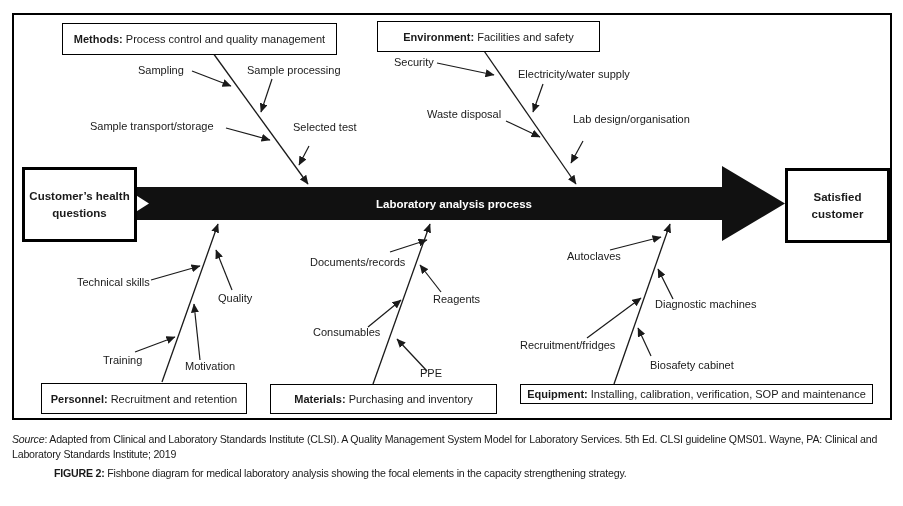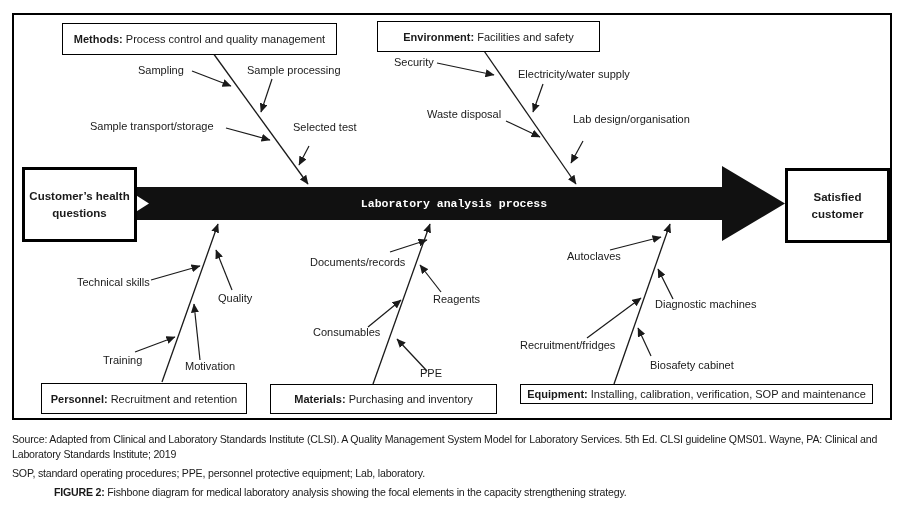--- a/index.html
+++ b/index.html
@@ -10,26 +10,26 @@
   svg.lines{position:absolute;left:0;top:0;width:903px;height:506px;}
   .cat-box{position:absolute;border:1.5px solid #000;box-sizing:border-box;background:#fff;
            display:flex;align-items:center;justify-content:center;font-size:11px;
            white-space:nowrap;}
   .cat-box .b{font-weight:bold;}
   .end-box{position:absolute;border:3px solid #000;box-sizing:border-box;background:#fff;
            display:flex;align-items:center;justify-content:center;text-align:center;
            font-weight:bold;font-size:11.5px;line-height:17px;padding:2px;}
   .spine-label{position:absolute;left:123px;top:187px;width:662px;height:33px;
                display:flex;align-items:center;justify-content:center;
-               color:#fff;font-weight:bold;font-size:11.5px;font-family:Liberation Mono, monospace;}
+               color:#fff;font-weight:bold;font-size:11.5px;}
   .lbl{position:absolute;font-size:11px;white-space:nowrap;}
   .caption{position:absolute;left:12px;top:432px;width:882px;font-size:10.6px;
            line-height:15px;letter-spacing:-0.2px;}
   .caption p{margin:0 0 4px 0;}
-  .caption .it{margin-top:21px;}
+  .caption .it{font-style:italic;margin-top:21px;}
   .caption .b{font-weight:bold;padding-left:42px;}
 </style>
 </head>
 <body>
 
 <div class="figure">
   <div class="outer-border"></div>
 
   <svg class="lines" viewBox="0 0 903 506">
     <defs>
@@ -113,16 +113,15 @@
   <div class="lbl" style="left:313px;top:326px">Consumables</div>
   <div class="lbl" style="left:420px;top:367px">PPE</div>
 
   <div class="lbl" style="left:567px;top:250px">Autoclaves</div>
   <div class="lbl" style="left:655px;top:298px">Diagnostic machines</div>
   <div class="lbl" style="left:520px;top:339px">Recruitment/fridges</div>
   <div class="lbl" style="left:650px;top:359px">Biosafety cabinet</div>
 
   <div class="caption">
     <p><span class="it">Source</span><span>: Adapted from Clinical and Laboratory Standards Institute (CLSI). A Quality Management System Model for Laboratory Services. 5th Ed. CLSI guideline QMS01. Wayne, PA: Clinical and Laboratory Standards Institute; 2019</span></p>
-    <p>SOP, standard operating procedures; PPE, personnel protective equipment; Lab, laboratory.</p>
     <p><span class="b">FIGURE 2:</span> <span>Fishbone diagram for medical laboratory analysis showing the focal elements in the capacity strengthening strategy.</span></p>
   </div>
 </div>
 
 </body></html>

